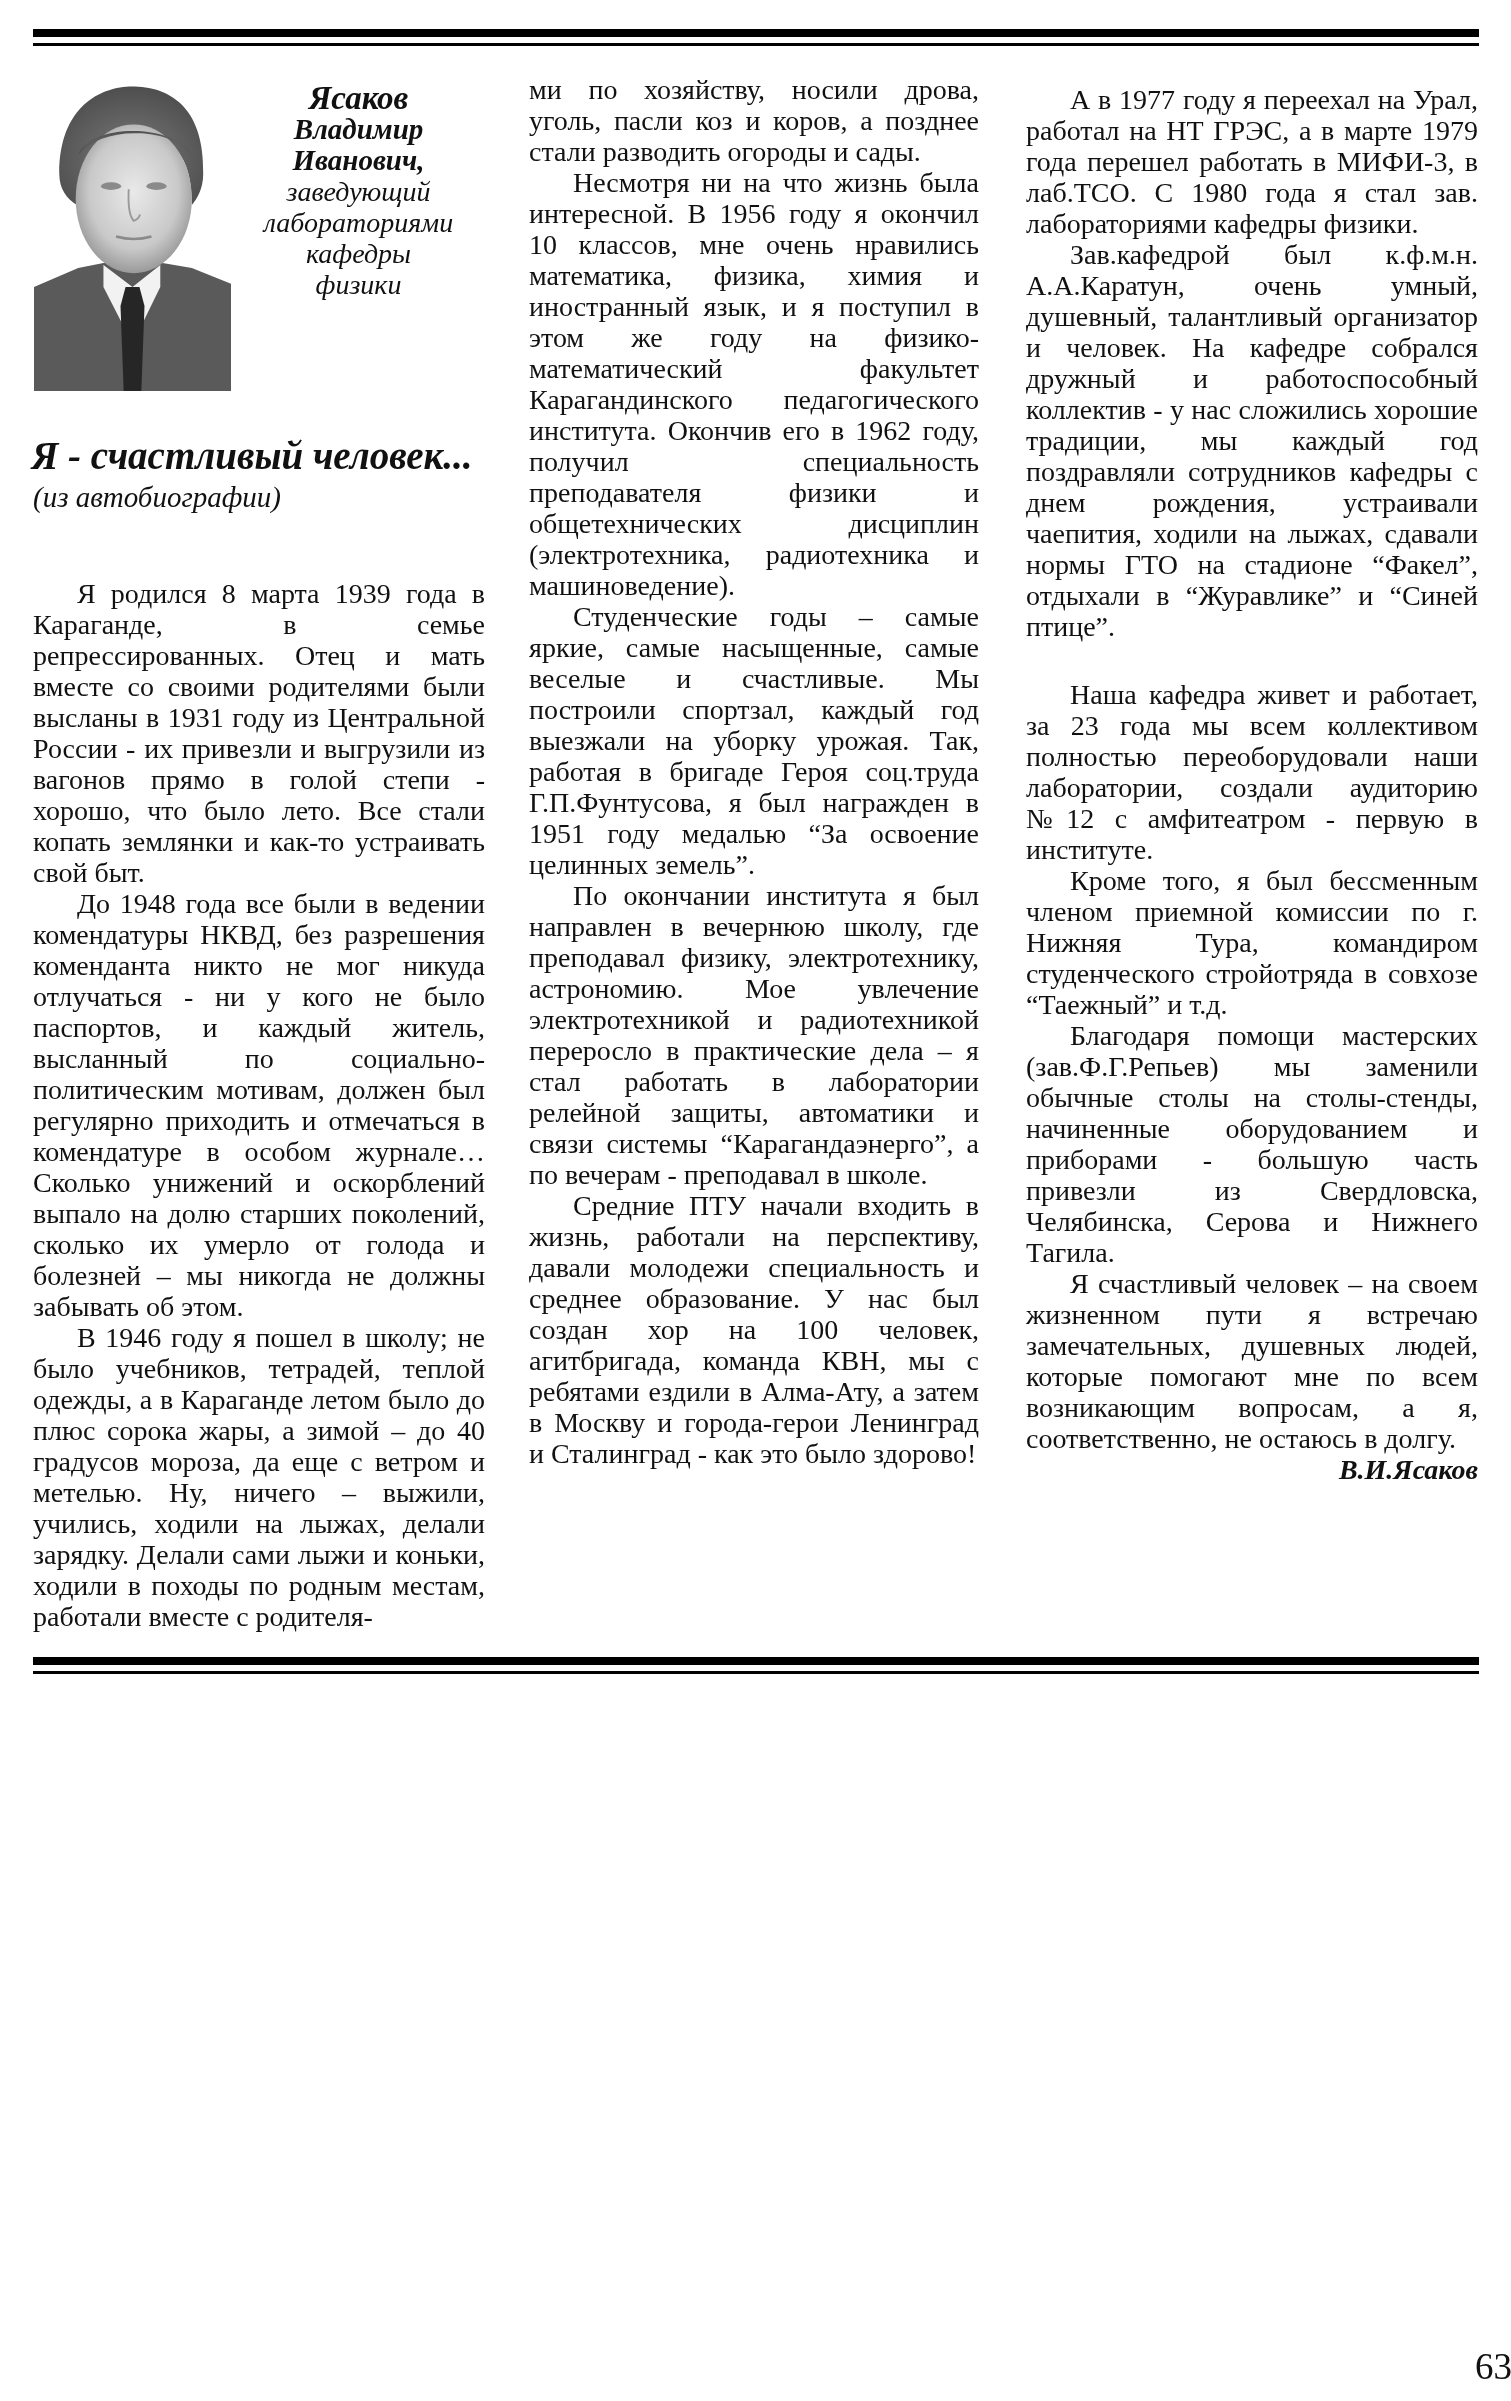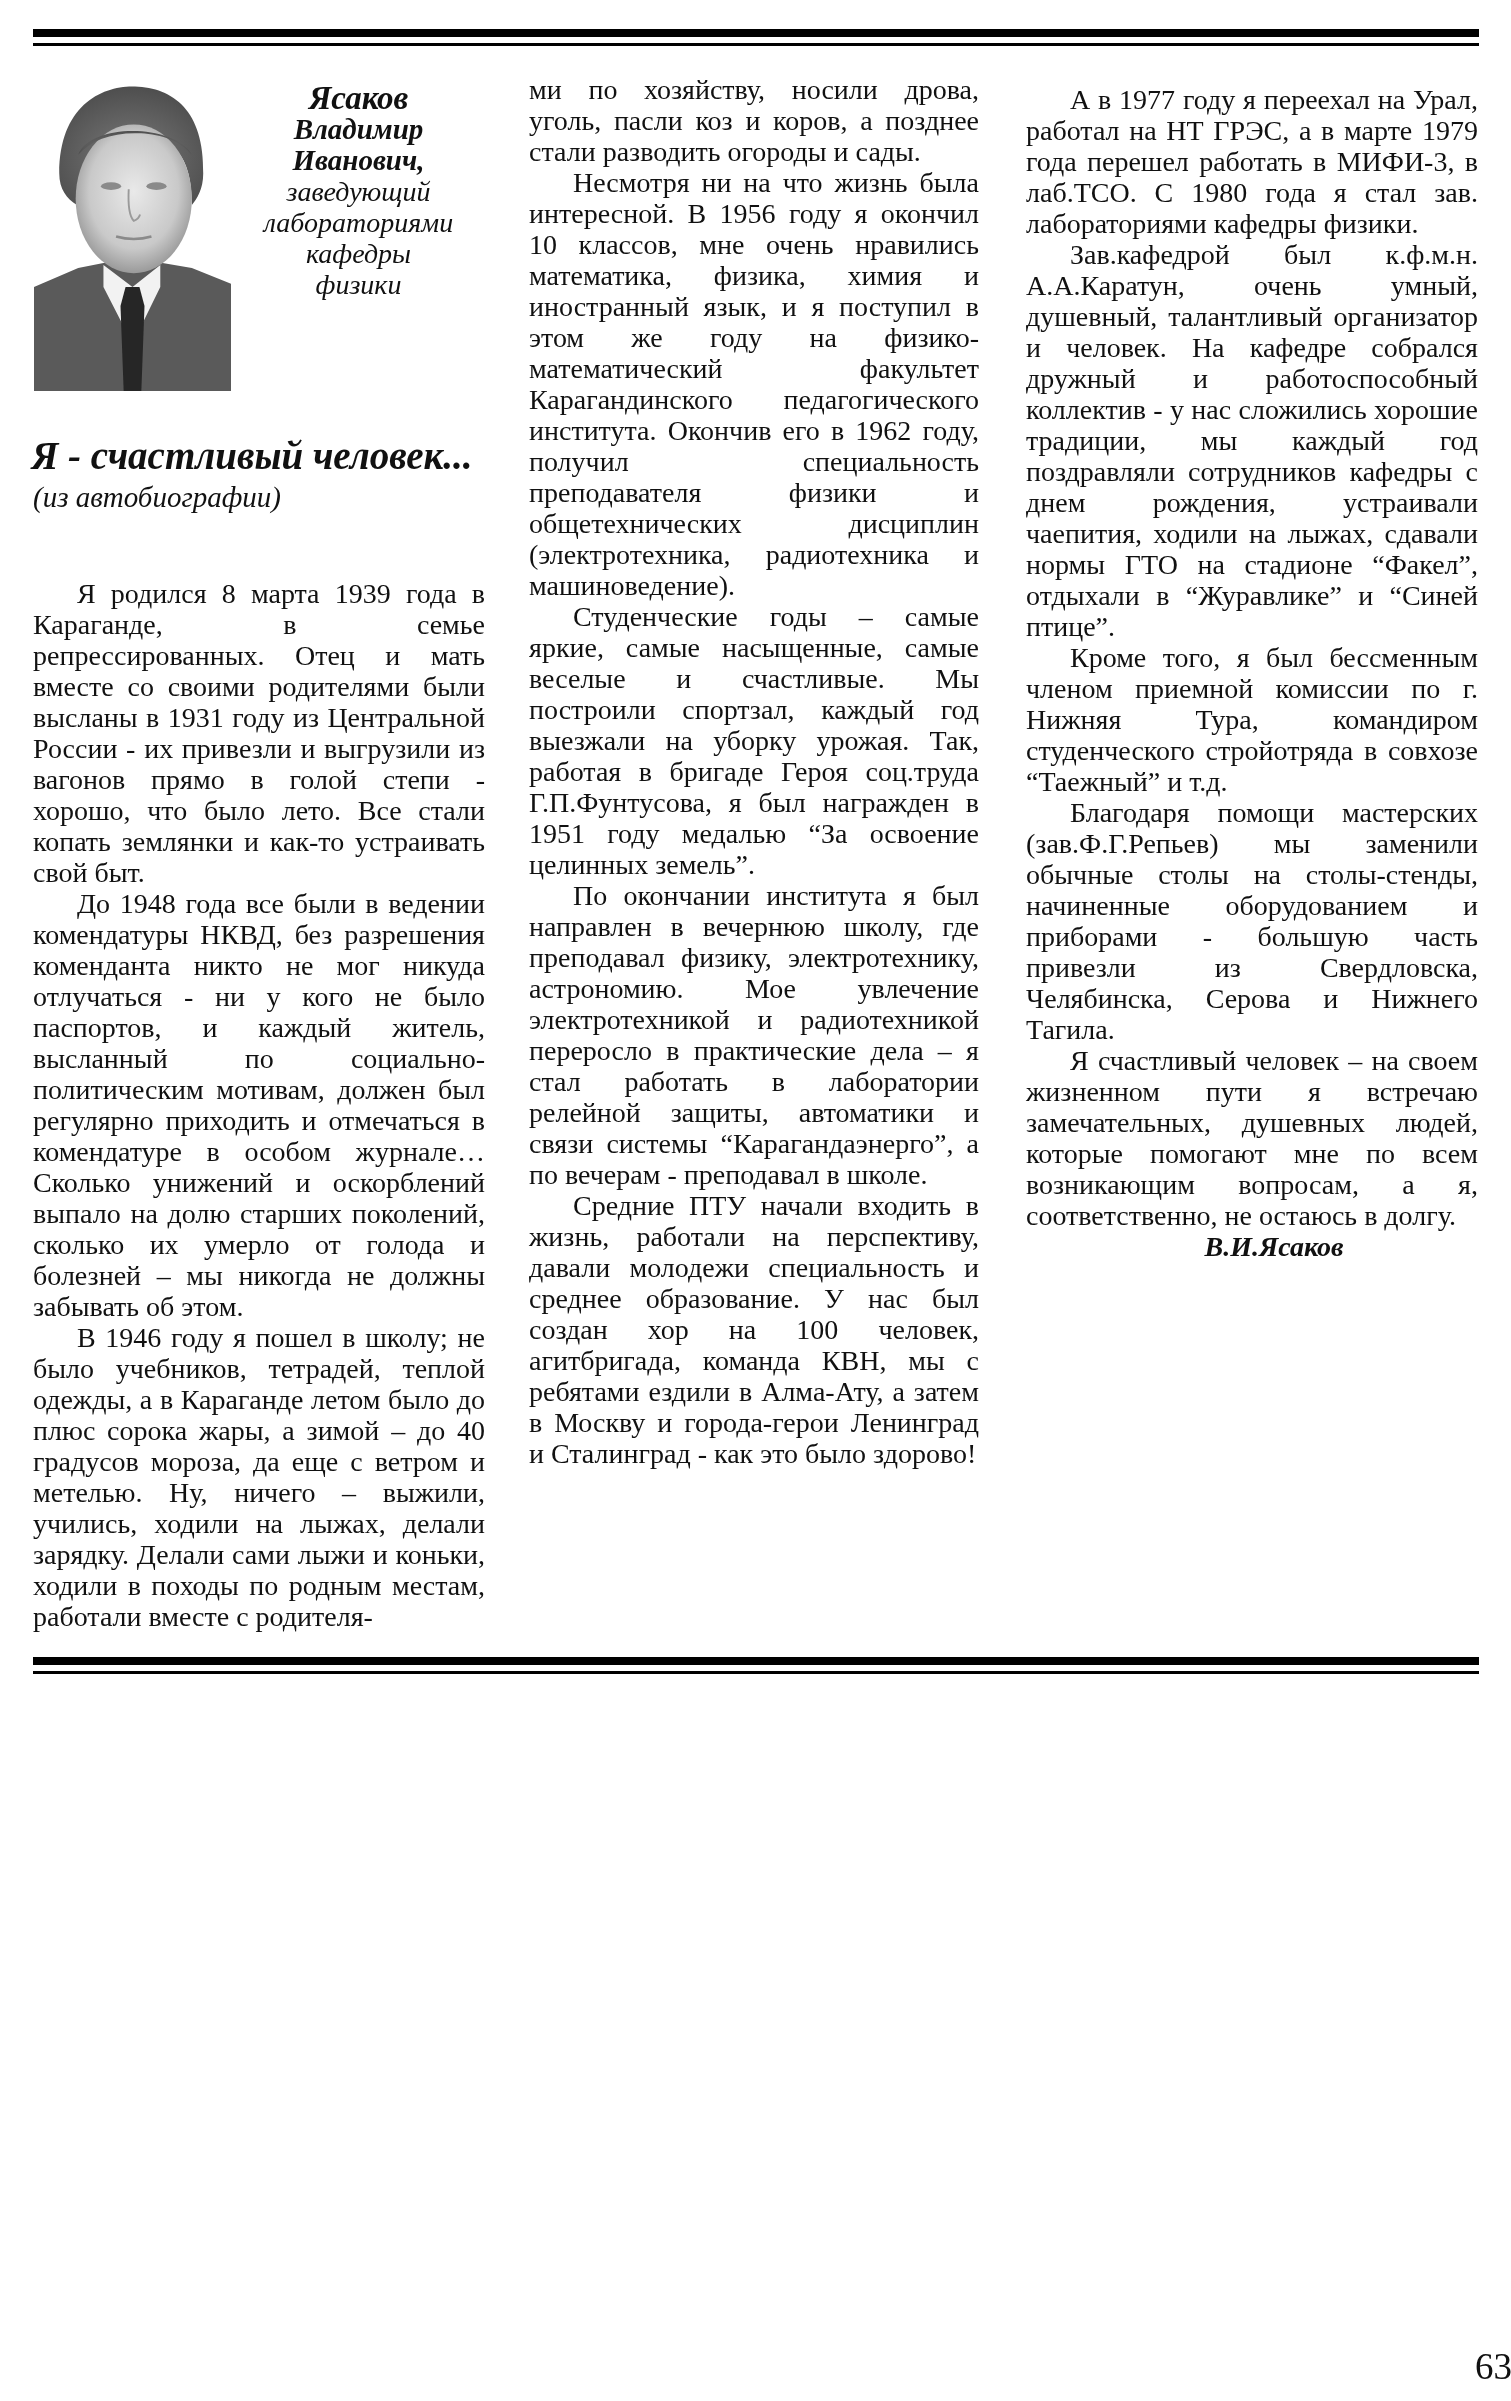--- a/index.html
+++ b/index.html
@@ -44,21 +44,21 @@
     text-align: justify; hyphens: manual;
   }
   .col p { margin: 0; text-indent: 44px; }
   .col p.noindent { text-indent: 0; }
   .col p.gap-before { margin-top: 37px; }
   .col-left  { left: 33px;   top: 578px; width: 452px; }
   .col-mid   { left: 529px;  top: 74px; width: 450px; }
   .col-right { left: 1026px; top: 84px; width: 452px; }
 
   .signature {
-    text-align: center; font-style: italic; font-weight: bold; font-size: 28px;
+    text-align: right; font-style: italic; font-weight: bold; font-size: 28px;
     margin-top: 37px; text-indent: 0;
   }
 
   .page-number {
     position: absolute; left: 0; width: 1512px; top: 2345px;
     text-align: right; font-size: 37px; line-height: 44px;
   }
 </style>
 </head>
 <body>
@@ -116,20 +116,21 @@
   <p class="noindent">ми по хозяйству, носили дрова, уголь, пасли коз и коров, а позднее стали разводить огороды и сады.</p>
   <p>Несмотря ни на что жизнь была интересной. В 1956 году я окончил 10 классов, мне очень нравились математика, физика, химия и иностранный язык, и я поступил в этом же году на физико-математический факультет Карагандинского педагогического института. Окончив его в 1962 году, получил специальность преподавателя физики и общетехнических дисциплин (электротехника, радиотехника и машиноведение).</p>
   <p>Студенческие годы – самые яркие, самые насыщенные, самые веселые и счастливые. Мы построили спортзал, каждый год выезжали на уборку урожая. Так, работая в бригаде Героя соц.труда Г.П.Фунтусова, я был награжден в 1951 году медалью “За освоение целинных земель”.</p>
   <p>По окончании института я был направлен в вечернюю школу, где преподавал физику, электротехнику, астрономию. Мое увлечение электротехникой и радиотехникой переросло в практические дела – я стал работать в лаборатории релейной защиты, автоматики и связи системы “Карагандаэнерго”, а по вечерам - преподавал в школе.</p>
   <p>Средние ПТУ начали входить в жизнь, работали на перспективу, давали молодежи специальность и среднее образование. У нас был создан хор на 100 человек, агитбригада, команда КВН, мы с ребятами ездили в Алма-Ату, а затем в Москву и города-герои Ленинград и Сталинград - как это было здорово!</p>
 </div>
 
 <div class="col col-right">
   <p>А в 1977 году я переехал на Урал, работал на НТ ГРЭС, а в марте 1979 года перешел работать в МИФИ-3, в лаб.ТСО. С 1980 года я стал зав. лабораториями кафедры физики.</p>
   <p>Зав.кафедрой был к.ф.м.н. А.А.Каратун, очень умный, душевный, талантливый организатор и человек. На кафедре собрался дружный и работоспособный коллектив - у нас сложились хорошие традиции, мы каждый год поздравляли сотрудников кафедры с днем рождения, устраивали чаепития, ходили на лыжах, сдавали нормы ГТО на стадионе “Факел”, отдыхали в “Журавлике” и “Синей птице”.</p>
+  <p class="gap-before">Наша кафедра живет и работает, за 23 года мы всем коллективом полностью переоборудовали наши лаборатории, создали аудиторию №12 с амфитеатром - первую в институте.</p>
   <p>Кроме того, я был бессменным членом приемной комиссии по г. Нижняя Тура, командиром студенческого стройотряда в совхозе “Таежный” и т.д.</p>
   <p>Благодаря помощи мастерских (зав.Ф.Г.Репьев) мы заменили обычные столы на столы-стенды, начиненные оборудованием и приборами - большую часть привезли из Свердловска, Челябинска, Серова и Нижнего Тагила.</p>
   <p>Я счастливый человек – на своем жизненном пути я встречаю замечательных, душевных людей, которые помогают мне по всем возникающим вопросам, а я, соответственно, не остаюсь в долгу.</p>
   <p class="signature">В.И.Ясаков</p>
 </div>
 
 <div class="rule bot-thick"></div>
 <div class="rule bot-thin"></div>
 
 <div class="page-number">63</div>

